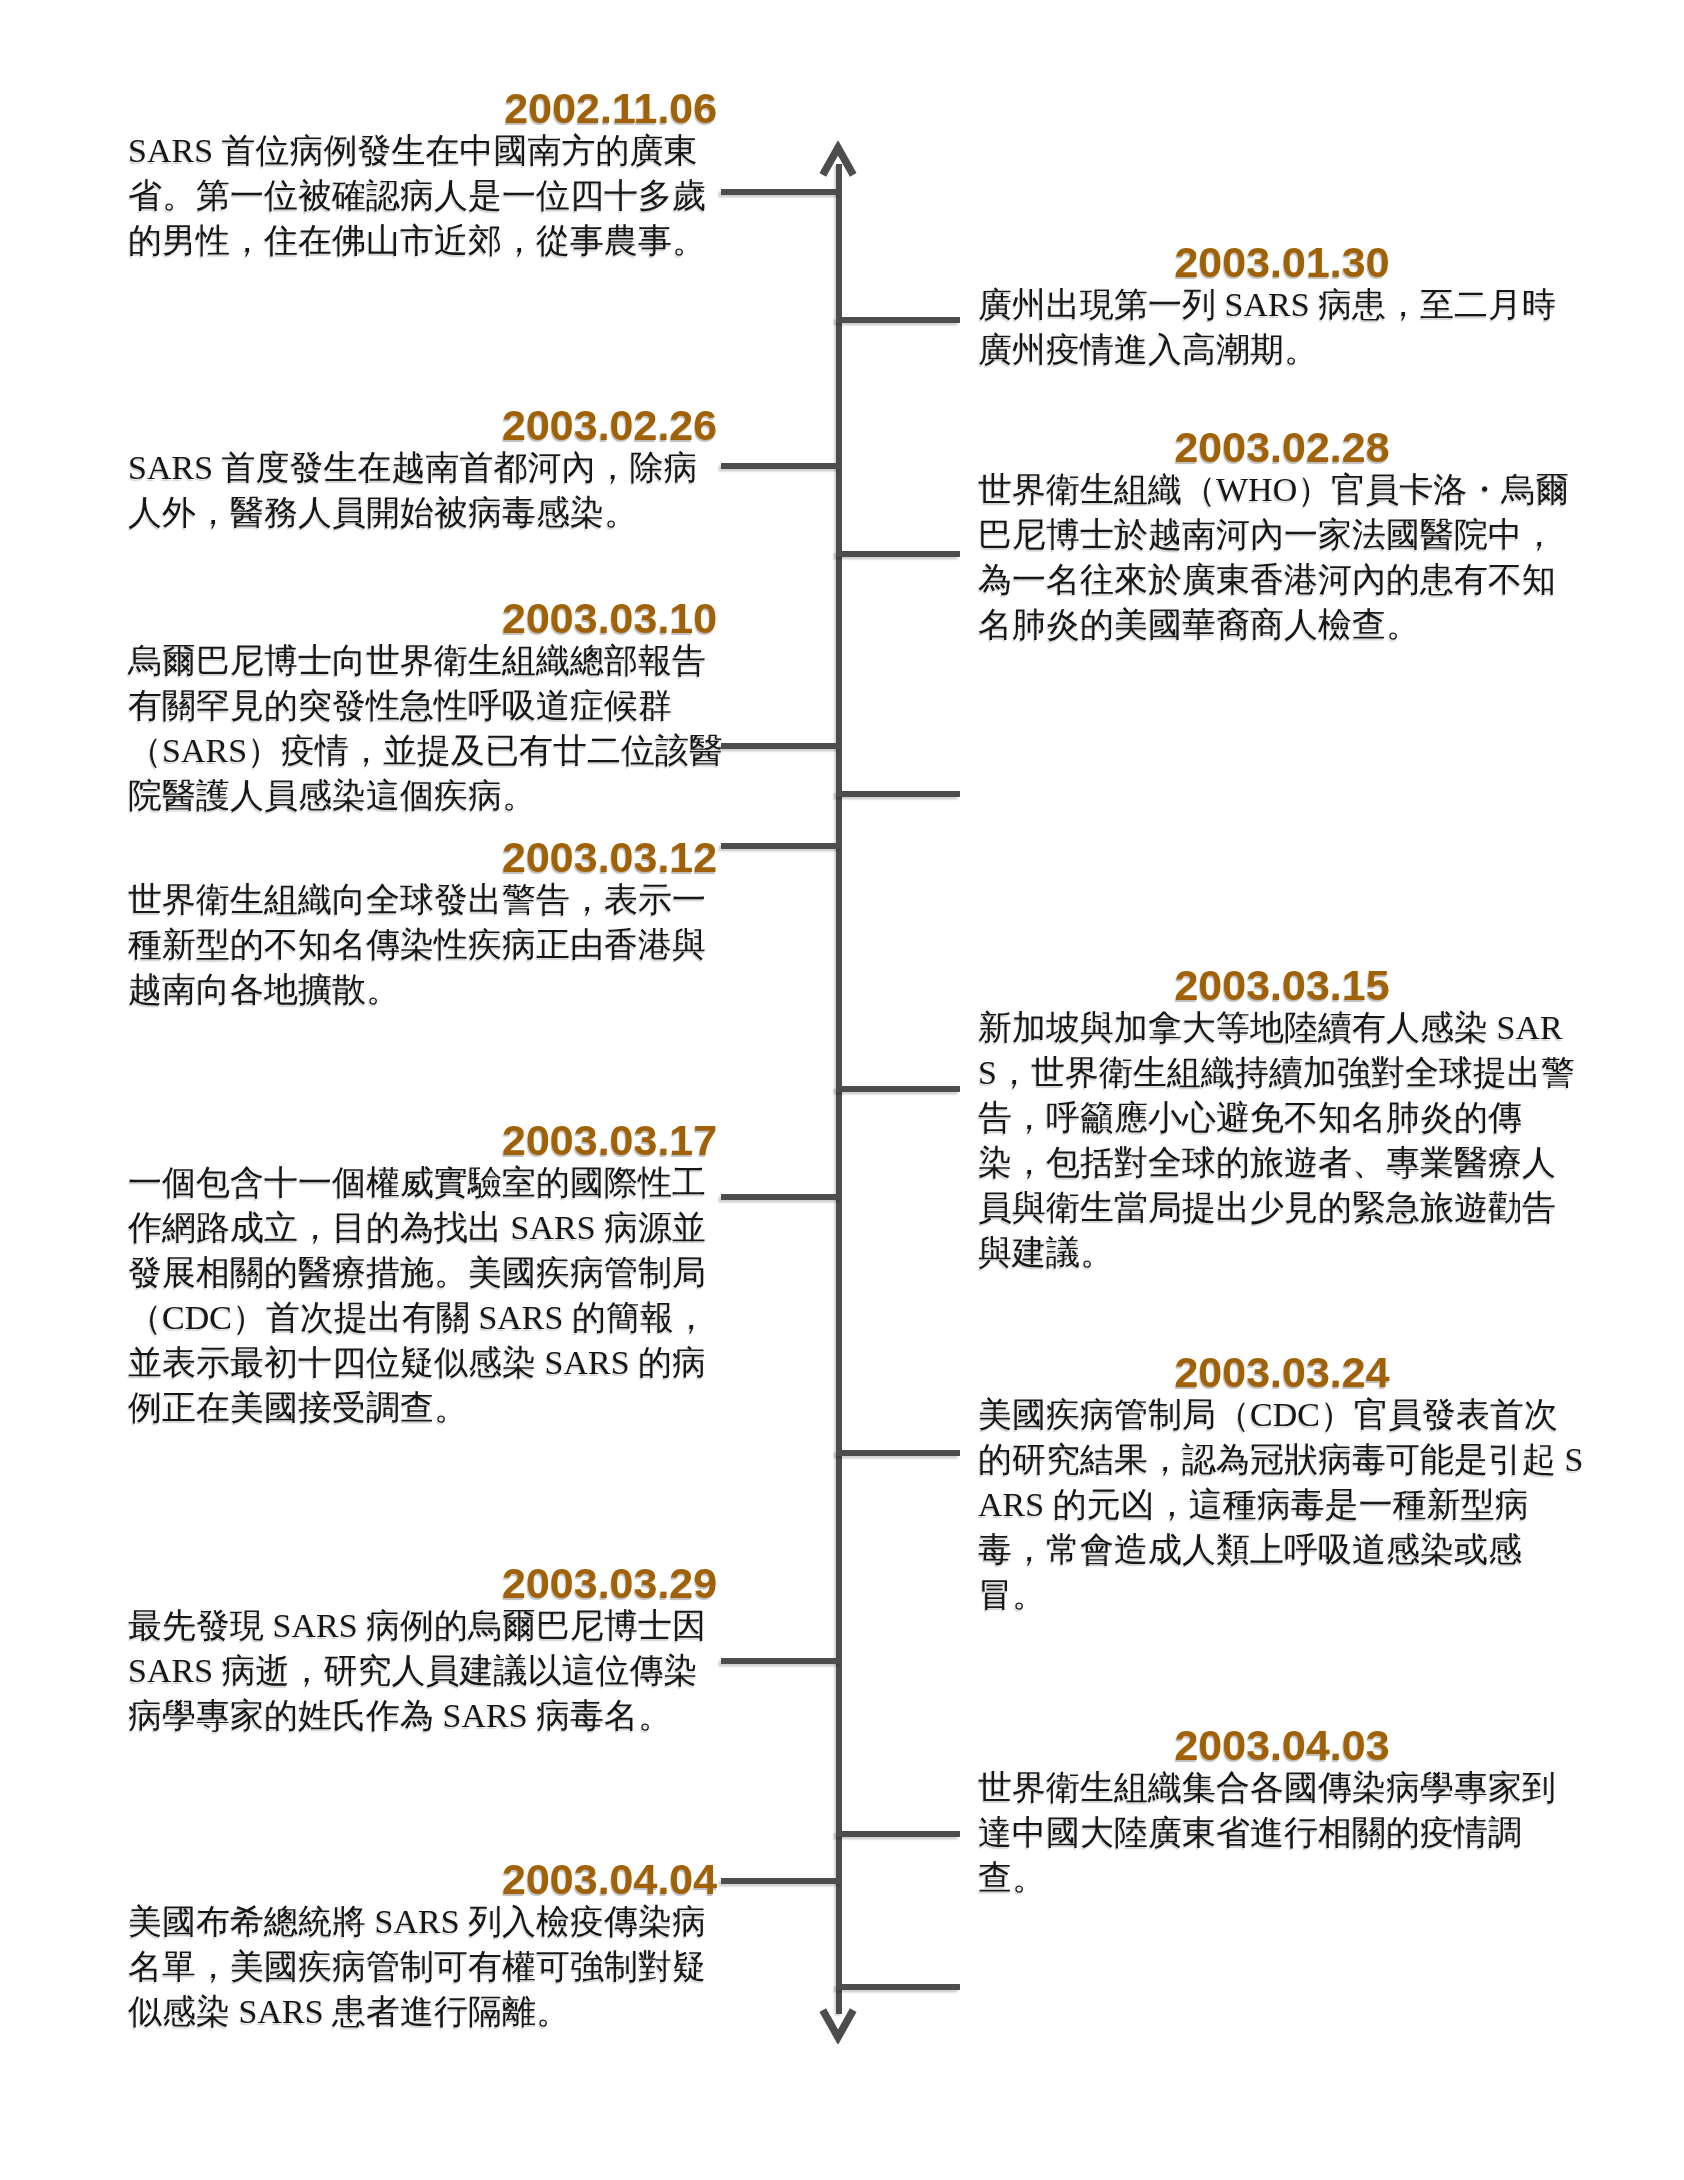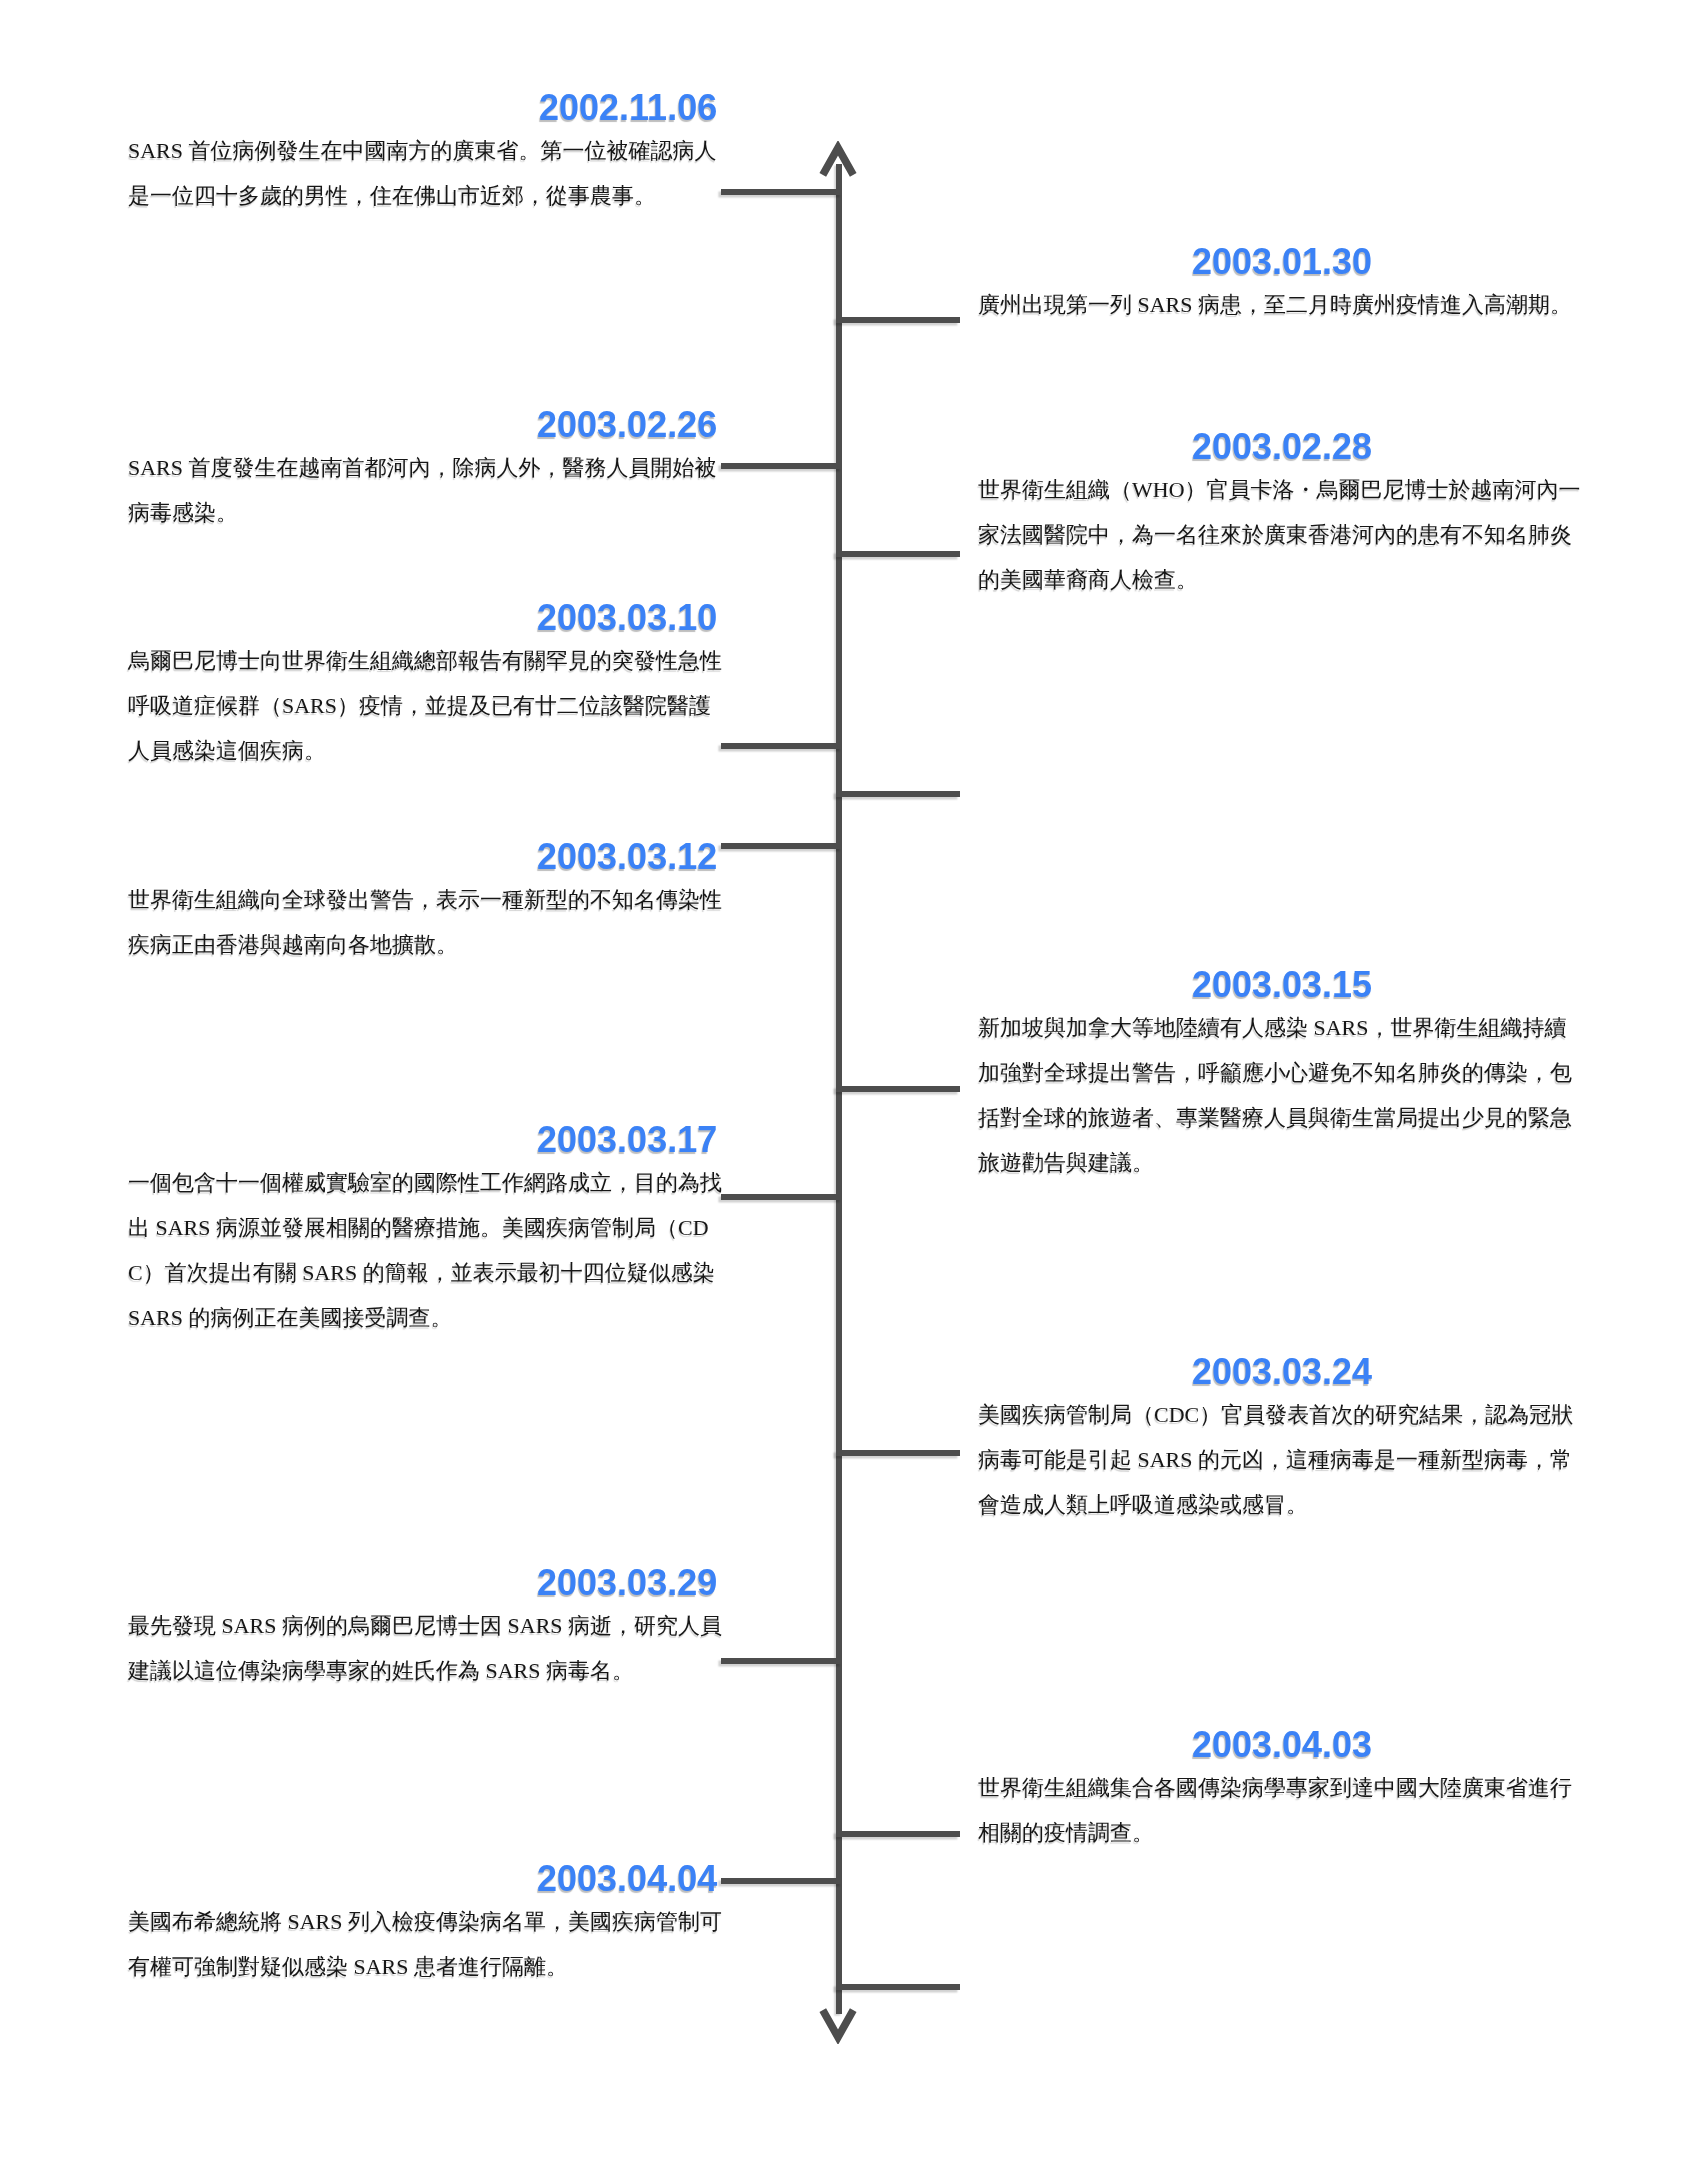--- a/index.html
+++ b/index.html
@@ -17,25 +17,25 @@
   
   .conn{position:absolute;height:6px;background:#4d4d4d;box-shadow:-2.6px 2.6px 1.7px rgba(0,0,0,0.18);}
   .conn-l{left:721px;width:121px;}
   .conn-r{left:836px;width:124px;}
 
   
   .entry{position:absolute;}
   .entry.left{left:128px;width:596px;}
   .entry.right{left:978px;width:608px;}
   .entry .date{font-family:"Liberation Sans","DejaVu Sans",sans-serif;font-weight:700;
-               font-size:36px;line-height:38px;color:#3b82f6;
+               font-size:43px;line-height:38px;color:#a16207;
                text-shadow:-0.9px 1.7px 0.9px rgba(110,110,110,0.45);}
   .entry.left .date{text-align:right;padding-right:6.8px;}
   .entry.right .date{text-align:center;}
-  .entry .body{margin-top:0.9px;font-size:22px;line-height:45px;color:#161616;
+  .entry .body{margin-top:0.9px;font-size:34px;line-height:45px;color:#161616;
                text-shadow:-0.9px 1.7px 0.9px rgba(130,130,130,0.35);
                word-break:break-all;}
 </style>
 </head>
 <body>
 
 <div id="page">
 
   <div class="axis"></div>
   <svg id="chevron-top" class="chevron" viewBox="0 0 52 46">

